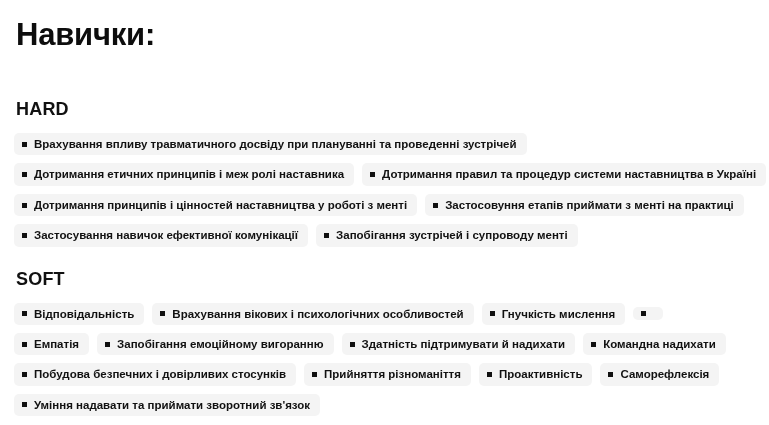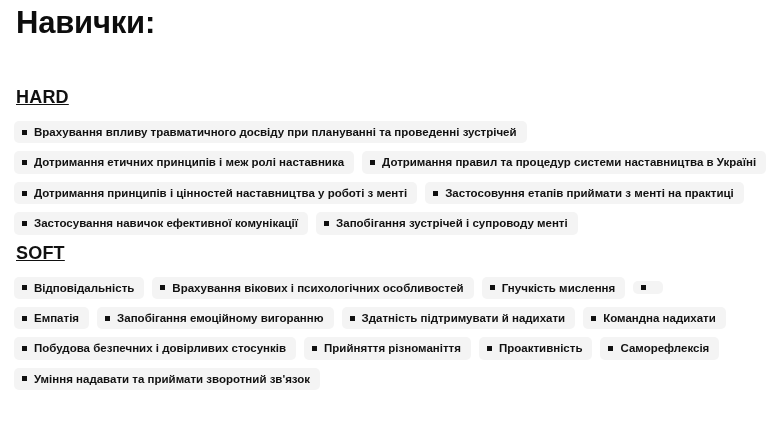--- a/index.html
+++ b/index.html
@@ -19,36 +19,35 @@
     width: 769px;
     height: 425px;
     box-sizing: border-box;
     padding: 0 14px;
   }
   .page-title {
     font-size: 31px;
     font-weight: 700;
     letter-spacing: -0.2px;
     line-height: 1.1;
-    margin: 6px 0 0 2px;
+    margin: 18px 0 0 2px;
     color: #0d0d0d;
   }
   .section-title {
     font-size: 18px;
     font-weight: 700;
     letter-spacing: 0.2px;
     color: #111111;
     margin: 0 0 0 2px;
-    text-decoration: underline;
   }
   .section-hard {
     margin-top: 47px;
   }
   .section-soft {
-    margin-top: 8px;
+    margin-top: 22px;
   }
   .chip-rows {
     margin-top: 13px;
   }
   .chip-row {
     display: flex;
     flex-wrap: nowrap;
     align-items: center;
     margin-bottom: 8px;
     gap: 8px;

